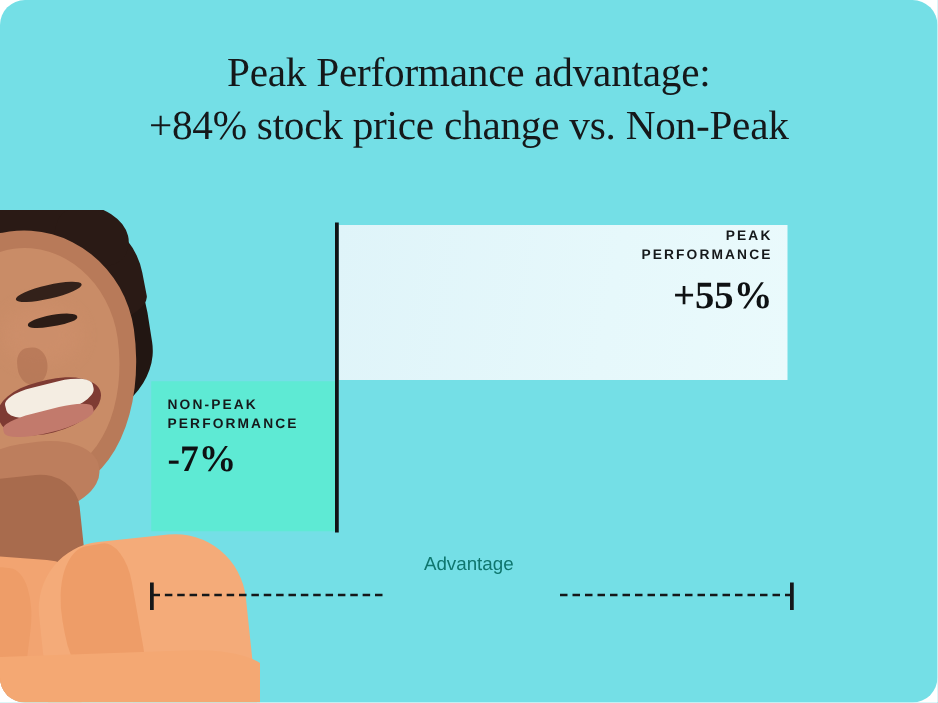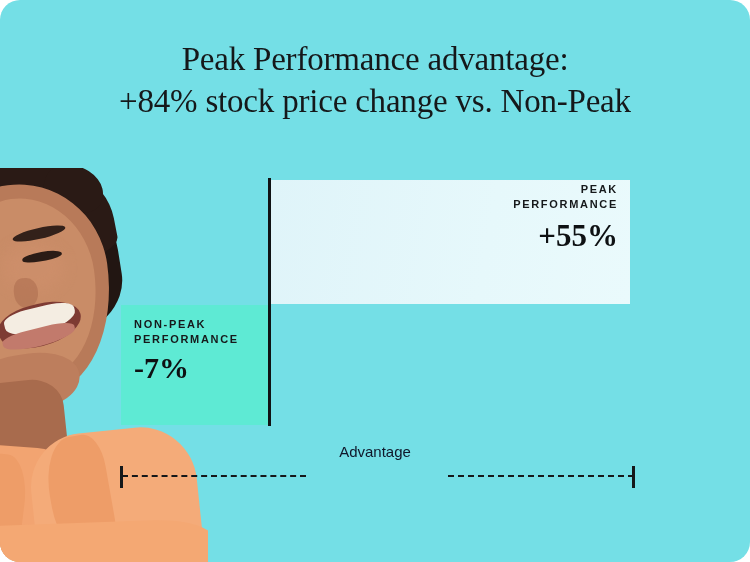--- a/index.html
+++ b/index.html
@@ -318,21 +318,21 @@
     font-family: "Liberation Serif", "DejaVu Serif", serif;
     font-size: 37px;
     font-weight: 700;
     line-height: 42px;
     color: #0E1113;
   }
   #advantage-label {
     font-family: "Liberation Sans", sans-serif;
     font-size: 15px;
     line-height: 20px;
-    color: #0f172a;
+    color: #0f766e;
     margin-top: 2px;
   }
 </style>
 </head>
 <body>
 
 <div id="card">
 
   <div id="title">
     <span class="tline">Peak Performance advantage:</span>

